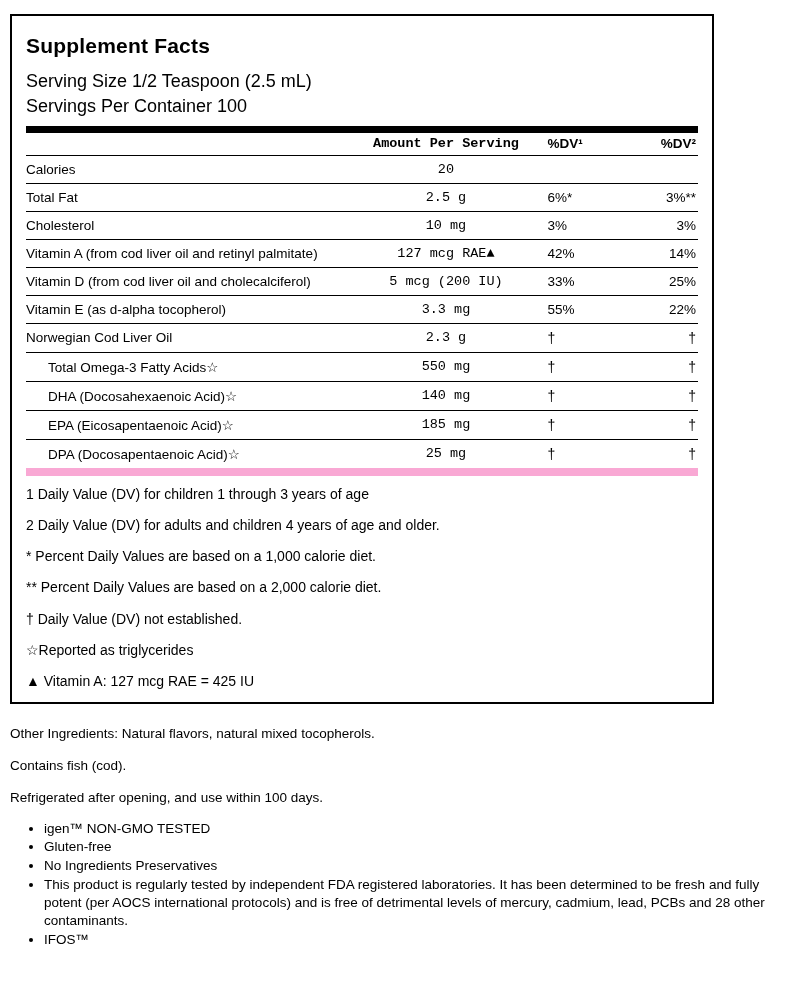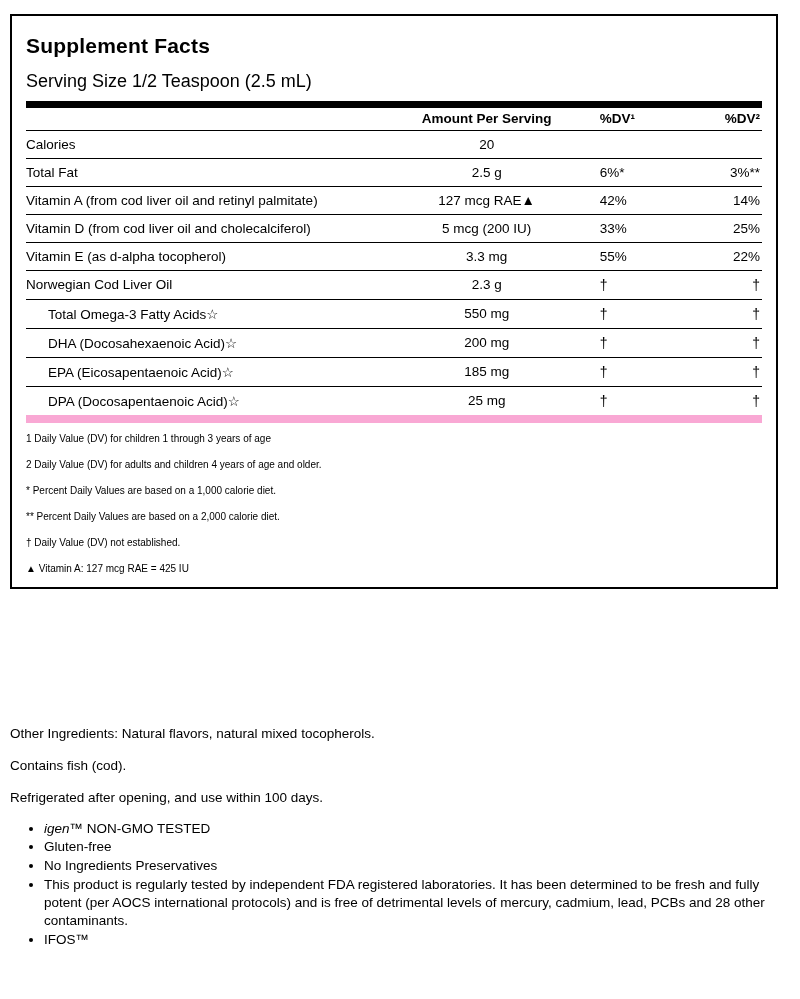--- a/index.html
+++ b/index.html
@@ -19,21 +19,21 @@
     position: relative;
     width: 800px;
     height: 999px;
     box-sizing: border-box;
   }
   
   .panel {
     position: absolute;
     left: 10px;
     top: 14px;
-    width: 768px;
+    width: 704px;
     box-sizing: border-box;
     border: 2px solid #000;
     padding: 12px 14px 10px 14px;
     background: #fff;
   }
   .sf-title {
     font-size: 21px;
     font-weight: bold;
     letter-spacing: 0.2px;
     margin: 6px 0 12px 0;
@@ -52,21 +52,21 @@
     border-collapse: collapse;
     font-size: 13.5px;
   }
   table.facts td, table.facts th {
     padding: 0;
     vertical-align: middle;
     font-weight: normal;
     text-align: left;
   }
   .col-name   { width: 330px; }
-  .col-amt    { width: 230px; text-align: center !important; }
+  .col-amt    { width: 230px; text-align: center !important; font-family: Liberation Mono, monospace; }
   .col-dv1    { width: 92px;  text-align: right; padding-right: 6px !important; }
   .col-dv2    { width: 64px;  text-align: right !important; padding-right: 2px !important; }
 
   tr.hdr td {
     font-weight: bold;
     padding: 3px 0 4px 0;
     border-bottom: 1px solid #000;
   }
   tr.hdr td.col-amt { text-align: center !important; }
   tr.hdr td.col-dv1, tr.hdr td.col-dv2 { font-weight: bold; }
@@ -74,21 +74,21 @@
   tr.row td {
     padding: 6px 0 6px 0;
     border-bottom: 1px solid #000;
   }
   tr.row.thickline td { border-bottom: 8px solid #f9a8d4; }
   .indent1 { padding-left: 22px !important; }
   .dagger { font-size: 14px; }
 
   .footnotes {
     padding-top: 9px;
-    font-size: 10px;
+    font-size: 14px;
   }
   .footnotes div {
     margin: 0 0 13px 0;
     line-height: 1.3;
   }
   .footnotes div:last-child { margin-bottom: 2px; }
 
   
   .below {
     position: absolute;
@@ -106,32 +106,33 @@
   ul.bullets {
     margin: 4px 0 0 0;
     padding-left: 34px;
     list-style-type: disc;
   }
   ul.bullets li {
     margin: 0 0 1px 0;
     line-height: 1.32;
     font-size: 13.5px;
   }
-  .ital { font-style: italic; }
+  .ital { }
 </style>
 </head>
 <body>
 
 <div class="page">
 
   <div class="panel">
 
     <div class="sf-title">Supplement Facts</div>
 
     <div class="serving-line">Serving Size 1/2 Teaspoon (2.5 mL)</div>
+    <div class="serving-line">Servings Per Container 100</div>
 
     <div class="rule-thick"></div>
 
     <table class="facts">
       <tbody>
         <tr class="hdr">
           <td class="col-name"></td>
           <td class="col-amt">Amount Per Serving</td>
           <td class="col-dv1">%DV¹</td>
           <td class="col-dv2">%DV²</td>
@@ -144,20 +145,26 @@
           <td class="col-dv2"></td>
         </tr>
 
         <tr class="row">
           <td class="col-name">Total Fat</td>
           <td class="col-amt">2.5 g</td>
           <td class="col-dv1">6%*</td>
           <td class="col-dv2">3%**</td>
         </tr>
 
+        <tr class="row">
+          <td class="col-name">Cholesterol</td>
+          <td class="col-amt">10 mg</td>
+          <td class="col-dv1">3%</td>
+          <td class="col-dv2">3%</td>
+        </tr>
 
         <tr class="row">
           <td class="col-name">Vitamin A (from cod liver oil and retinyl palmitate)</td>
           <td class="col-amt">127 mcg RAE▲</td>
           <td class="col-dv1">42%</td>
           <td class="col-dv2">14%</td>
         </tr>
 
         <tr class="row">
           <td class="col-name">Vitamin D (from cod liver oil and cholecalciferol)</td>
@@ -182,21 +189,21 @@
 
         <tr class="row">
           <td class="col-name indent1">Total Omega-3 Fatty Acids☆</td>
           <td class="col-amt">550 mg</td>
           <td class="col-dv1 dagger">†</td>
           <td class="col-dv2 dagger">†</td>
         </tr>
 
         <tr class="row">
           <td class="col-name indent1">DHA (Docosahexaenoic Acid)☆</td>
-          <td class="col-amt">200 mg</td>
+          <td class="col-amt">140 mg</td>
           <td class="col-dv1 dagger">†</td>
           <td class="col-dv2 dagger">†</td>
         </tr>
 
         <tr class="row">
           <td class="col-name indent1">EPA (Eicosapentaenoic Acid)☆</td>
           <td class="col-amt">185 mg</td>
           <td class="col-dv1 dagger">†</td>
           <td class="col-dv2 dagger">†</td>
         </tr>
@@ -209,20 +216,21 @@
         </tr>
       </tbody>
     </table>
 
     <div class="footnotes">
       <div>1 Daily Value (DV) for children 1 through 3 years of age</div>
       <div>2 Daily Value (DV) for adults and children 4 years of age and older.</div>
       <div>* Percent Daily Values are based on a 1,000 calorie diet.</div>
       <div>** Percent Daily Values are based on a 2,000 calorie diet.</div>
       <div>† Daily Value (DV) not established.</div>
+      <div>☆Reported as triglycerides</div>
       <div>▲ Vitamin A: 127 mcg RAE = 425 IU</div>
     </div>
 
   </div>
 
   <div class="below">
     <p>Other Ingredients: Natural flavors, natural mixed tocopherols.</p>
     <p>Contains fish (cod).</p>
     <p class="tight">Refrigerated after opening, and use within 100 days.</p>
 

